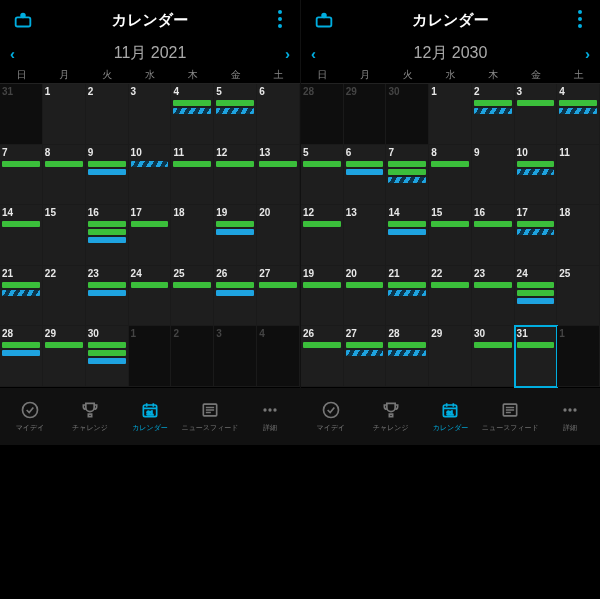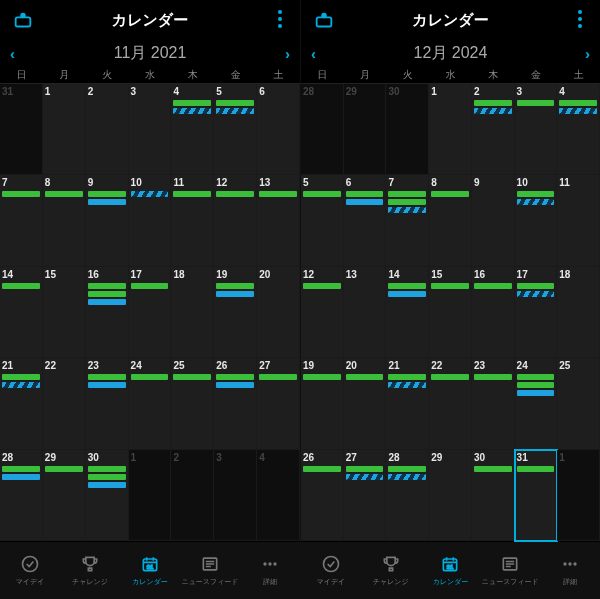--- a/index.html
+++ b/index.html
@@ -1,17 +1,17 @@
 <!DOCTYPE html>
 <html><head>
 <meta charset="utf-8">
 <style>
   * { box-sizing: border-box; margin: 0; padding: 0; }
   body { background: #000; font-family: -apple-system, "Hiragino Sans", sans-serif; display: flex; width: 600px; height: 599px; overflow: hidden; }
-  .phone { width: 300px; height: 599px; background: #000; display: flex; flex-direction: column; position: relative; }
+  .phone { width: 300px; height: 445px; background: #000; display: flex; flex-direction: column; position: relative; }
   .phone + .phone { border-left: 1px solid #111; }
   .header { height: 40px; display: flex; align-items: center; justify-content: center; position: relative; background: #000; }
   .header-title { color: #fff; font-size: 15px; font-weight: 600; }
   .header-icon-left { position: absolute; left: 12px; top: 10px; }
   .header-icon-right { position: absolute; right: 12px; top: 10px; width: 16px; display: flex; flex-direction: column; gap: 3px; align-items: center; }
   .dot { width: 4px; height: 4px; background: #00aee0; border-radius: 50%; }
   .monthbar { height: 26px; display: flex; align-items: center; justify-content: center; position: relative; background: #000; }
   .monthbar-title { color: #aaa; font-size: 16px; }
   .chev { position: absolute; top: 5px; font-size: 15px; color: #00aee0; font-weight: 600; }
   .chev.left { left: 10px; } .chev.right { right: 10px; }
@@ -263,21 +263,21 @@
         </svg></span>
       <span class="header-title">カレンダー</span>
       <span class="header-icon-right">
         <span class="dot"></span>
         <span class="dot"></span>
         <span class="dot"></span>
       </span>
     </div>
     <div class="monthbar">
       <span class="chev left">‹</span>
-      <span class="monthbar-title">12月 2024</span>
+      <span class="monthbar-title">12月 2030</span>
       <span class="chev right">›</span>
     </div>
     <div class="weekdays">
       <div>日</div>
       <div>月</div>
       <div>火</div>
       <div>水</div>
       <div>木</div>
       <div>金</div>
       <div>土</div>

